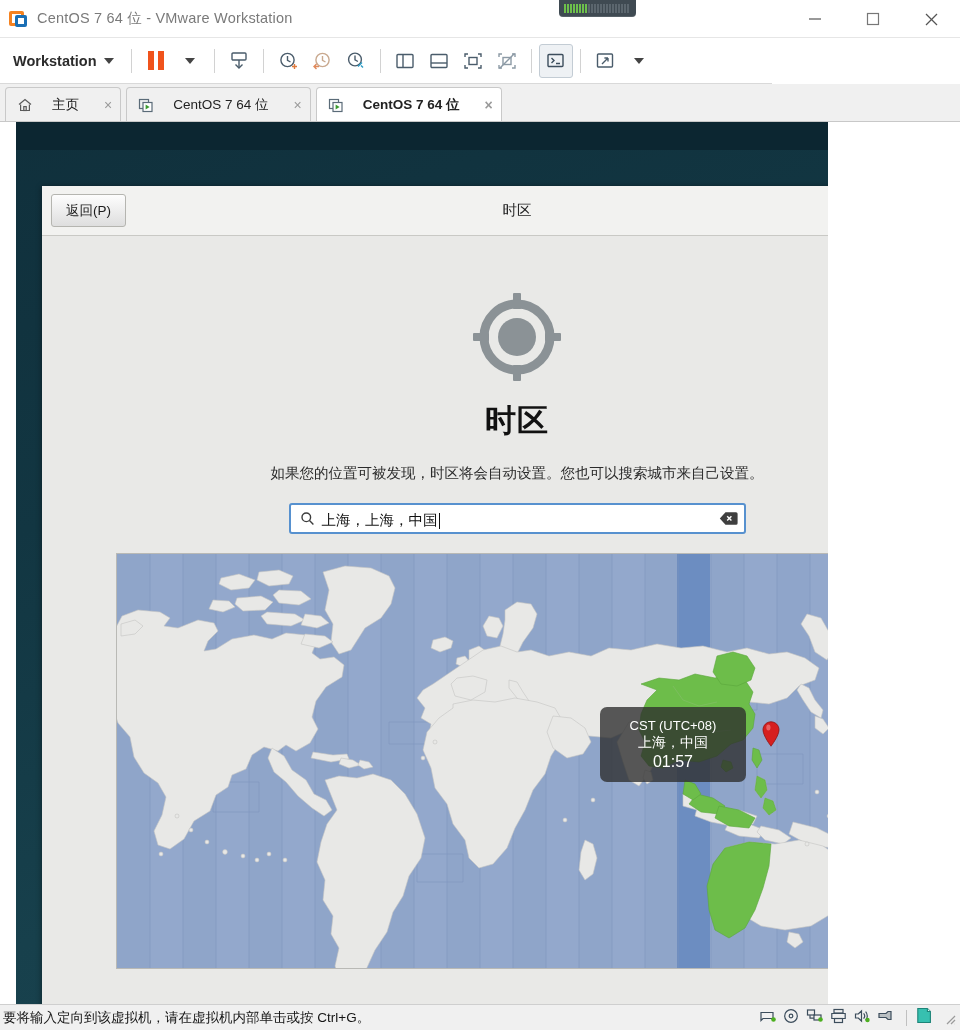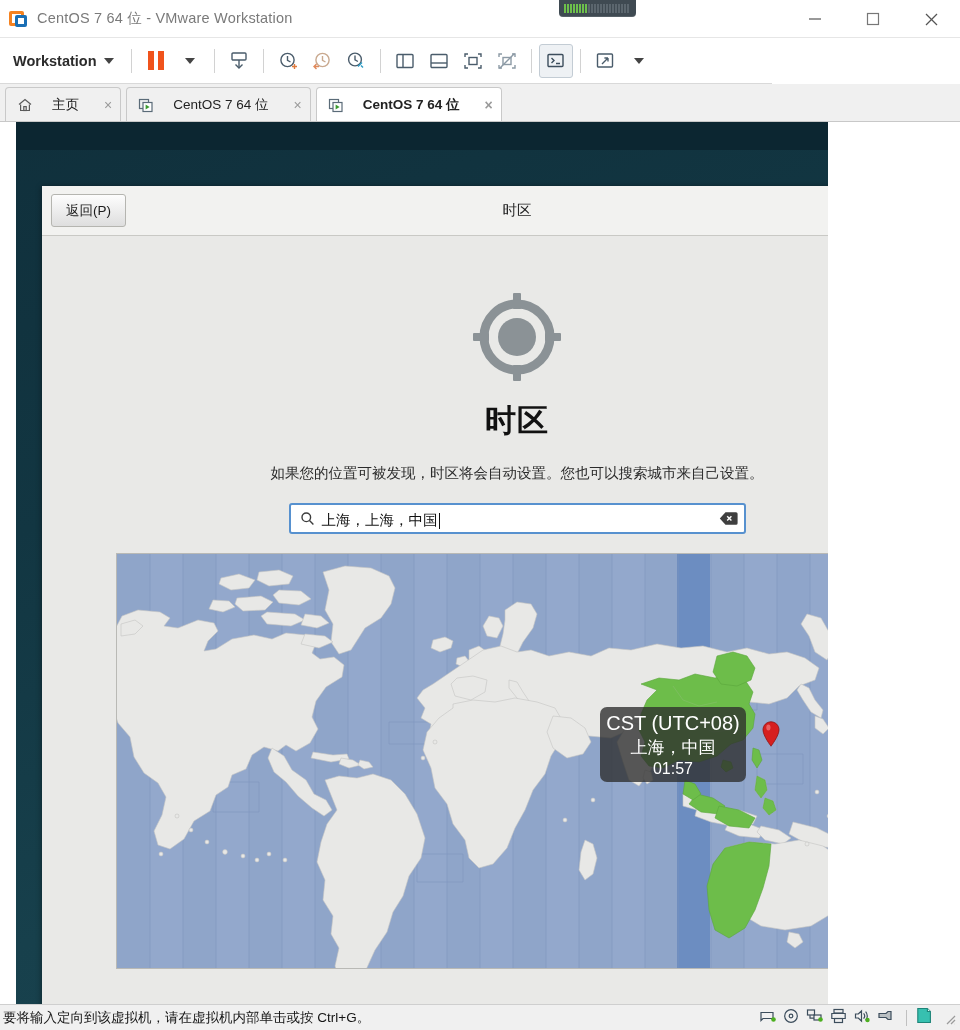--- a/index.html
+++ b/index.html
@@ -171,22 +171,22 @@
     border: 1px solid #b9b9b5;
   }
   .map-svg { position: absolute; left: 0; top: 0; }
 
   .tooltip {
     position: absolute; left: 483px; top: 153px; width: 146px; height: 75px;
     background: rgba(45,45,45,.78); border-radius: 7px;
     display: flex; flex-direction: column; align-items: center;
     justify-content: center; color: #ffffff; gap: 1px;
   }
-  .tt-zone { font-size: 20px; }
-  .tt-city { font-size: 17px; }
+  .tt-zone { font-size: 13px; }
+  .tt-city { font-size: 14px; }
   .tt-time { font-size: 16px; }
 
   .map-pin { position: absolute; left: 645px; top: 167px; }
 
   
   .statusbar {
     position: absolute; left: 0; top: 1004px; width: 960px; height: 26px;
     background: #f0f0f0; border-top: 1px solid #cfcfcf;
     display: flex; align-items: center; justify-content: space-between;
     padding: 0 4px 0 3px;

